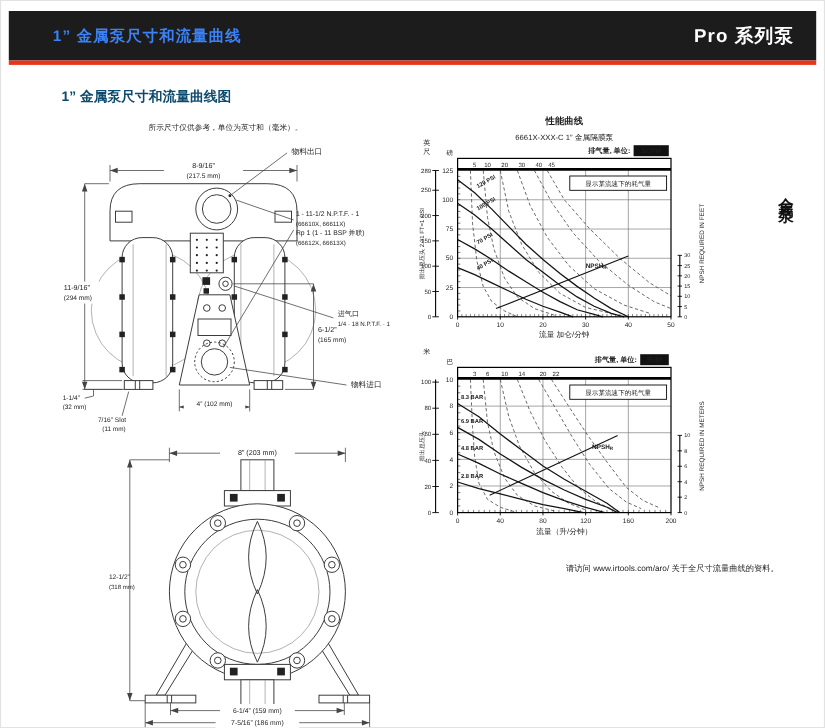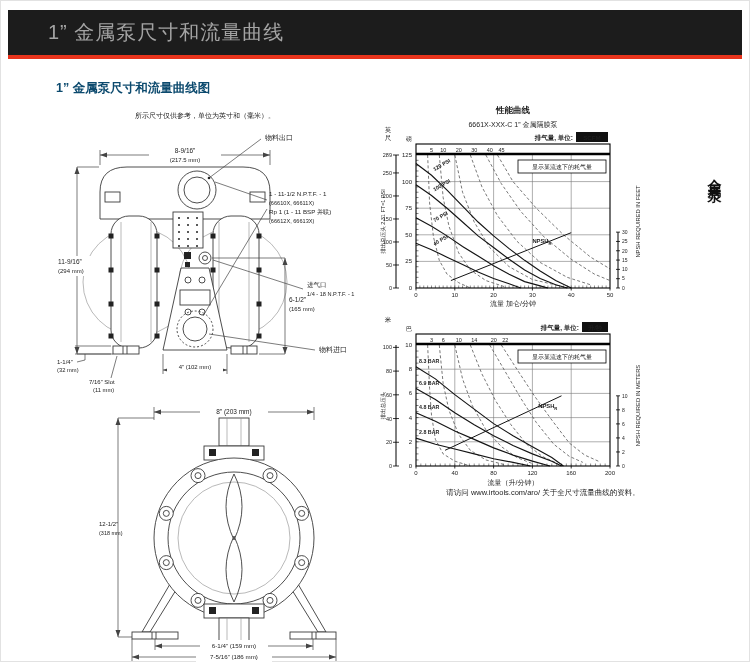--- a/index.html
+++ b/index.html
@@ -2,44 +2,45 @@
 <html><head>
 <meta charset="utf-8">
 <style>
   html,body{margin:0;padding:0;background:#fff;}
   body{font-family:"Liberation Sans","DejaVu Sans",sans-serif;}
   .page{position:relative;width:750px;height:662px;background:#fff;overflow:hidden;
         box-shadow:inset 0 0 0 1px #e2e2e2;}
   .abs{position:absolute;}
   .band{position:absolute;left:8px;right:8px;top:10px;height:45px;background:#1c1c1c;
         display:flex;align-items:center;justify-content:space-between;padding:0 20px 0 40px;box-sizing:border-box;}
-  .band-title{color:#a3a3a3;font-size:20px;font-weight:normal;letter-spacing:1px;}
+  .band-title{color:#3b82f6;font-size:14px;font-weight:bold;letter-spacing:1px;}
   .band-brand{color:#fff;font-size:17px;font-weight:bold;letter-spacing:1px;}
   .rule{position:absolute;left:8px;right:8px;top:55px;height:4px;background:#e8341c;}
   .subtitle{position:absolute;left:56px;top:80px;color:#0c4a6e;font-size:12.5px;font-weight:bold;}
   .side-tab{position:absolute;right:26px;top:168px;writing-mode:vertical-rl;
             font-size:14px;font-weight:bold;color:#111;letter-spacing:5px;}
-  .footer-note{position:absolute;left:378px;top:488px;width:330px;text-align:center;
+  .footer-note{position:absolute;left:378px;top:512px;width:330px;text-align:right;
                font-size:7.5px;color:#222;}
   svg text{font-family:"Liberation Sans","DejaVu Sans",sans-serif;fill:#1d1d1d;}
   .ln{stroke:#3a3a3a;stroke-width:.9;fill:none;}
   .fw{stroke:#3a3a3a;stroke-width:.9;fill:#fff;}
   .thin{stroke:#8a8a8a;stroke-width:.6;fill:none;}
   .dk{fill:#222;stroke:none;}
   .dim{stroke:#444;stroke-width:.7;fill:none;}
   .ar{fill:#444;stroke:none;}
   .wbg{fill:#fff;stroke:none;}
 </style>
 </head>
 <body>
 
 <div class="page">
 
   <div class="band">
     <div class="band-title">1” 金属泵尺寸和流量曲线</div>
+    <div class="band-brand">Pro 系列泵</div>
   </div>
   <div class="rule"></div>
   <div class="subtitle">1” 金属泵尺寸和流量曲线图</div>
   <div class="side-tab">金属泵</div>
 
   <svg class="abs" style="left:55px;top:106px;" width="340" height="292" viewBox="0 0 340 292">
     <text x="80" y="12" font-size="7">所示尺寸仅供参考，单位为英寸和（毫米）。</text>
 
     <g class="dim">
       <path d="M45,59 V44 M215,59 V44 M45,49 H215"></path>

